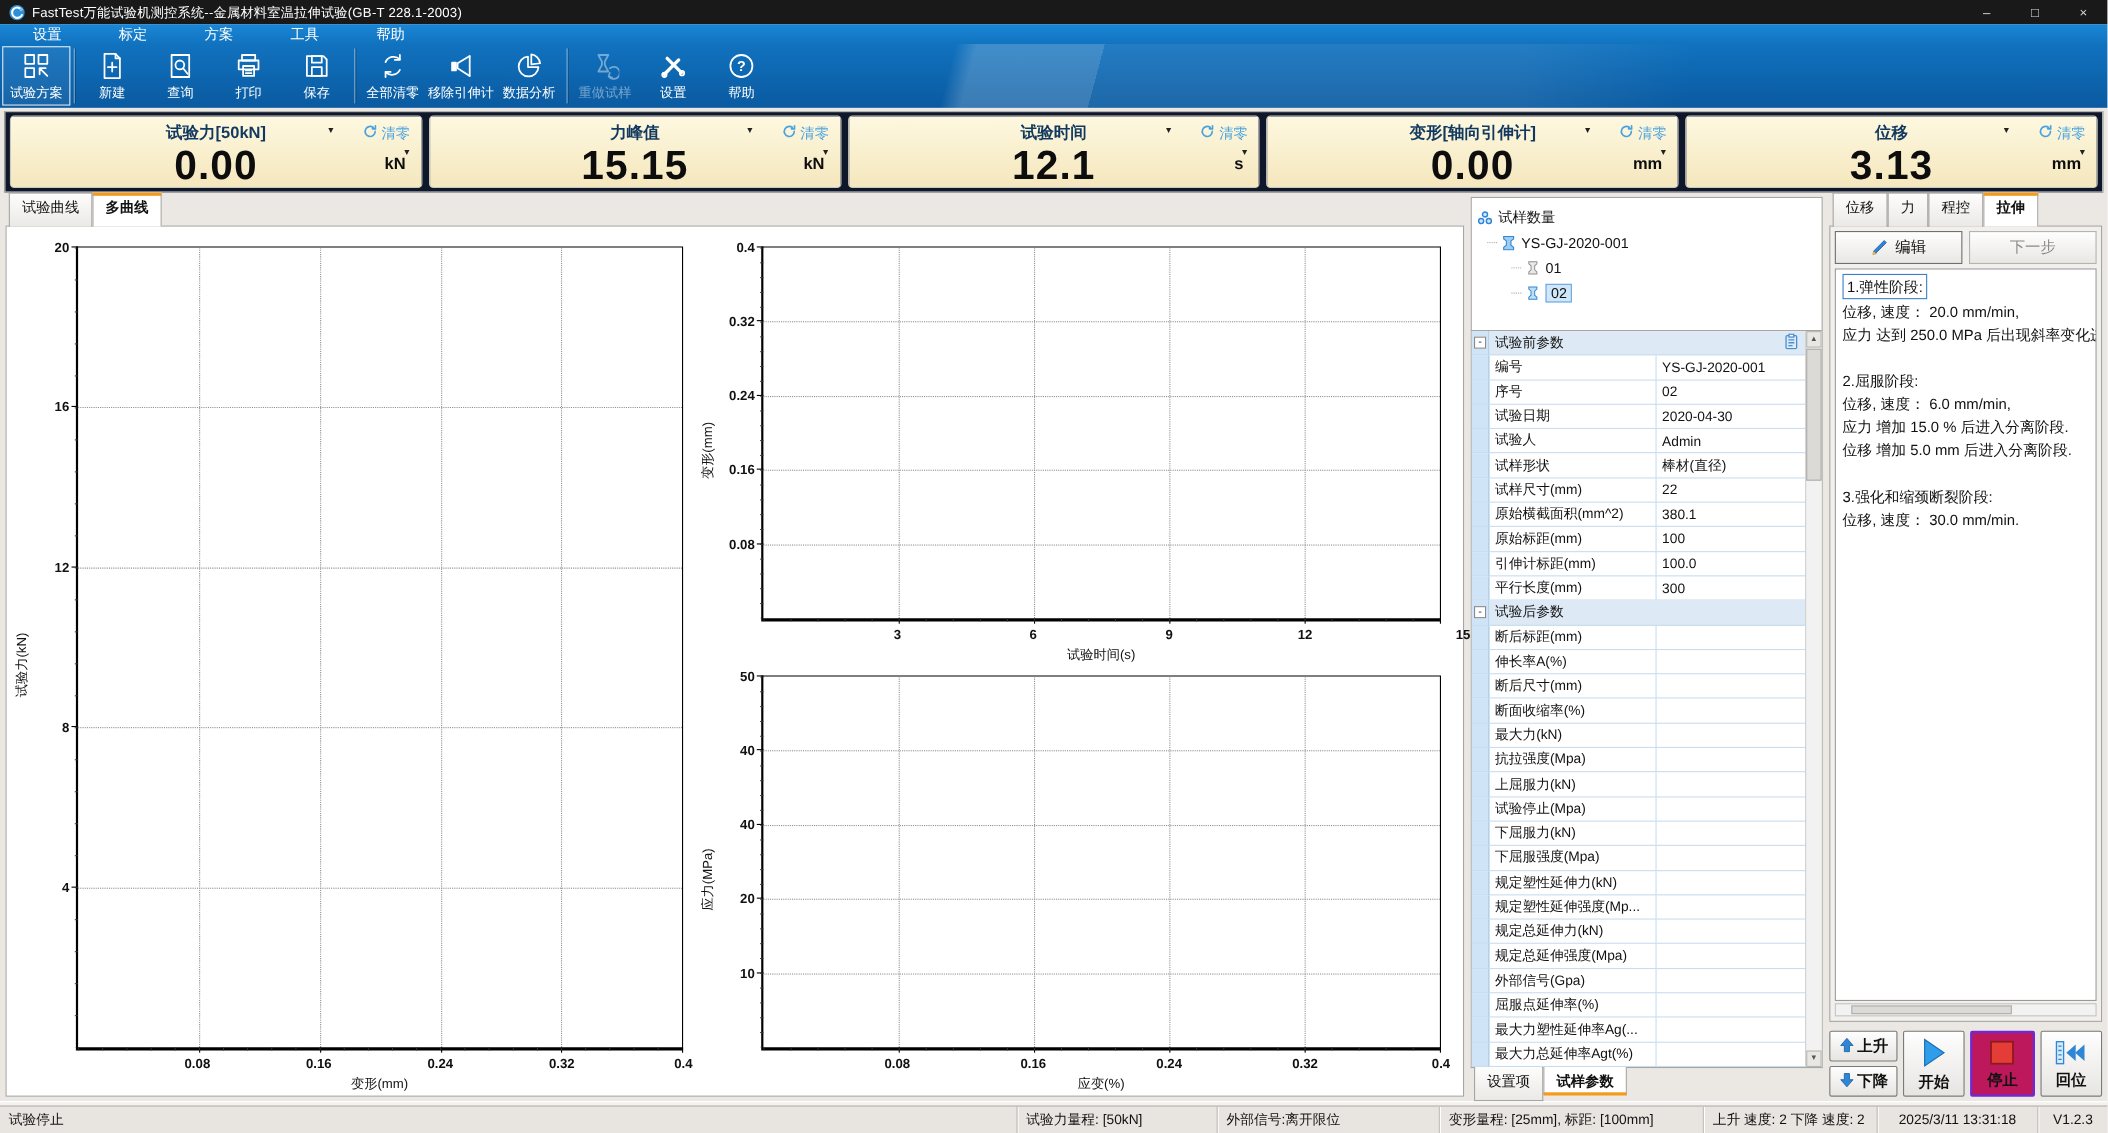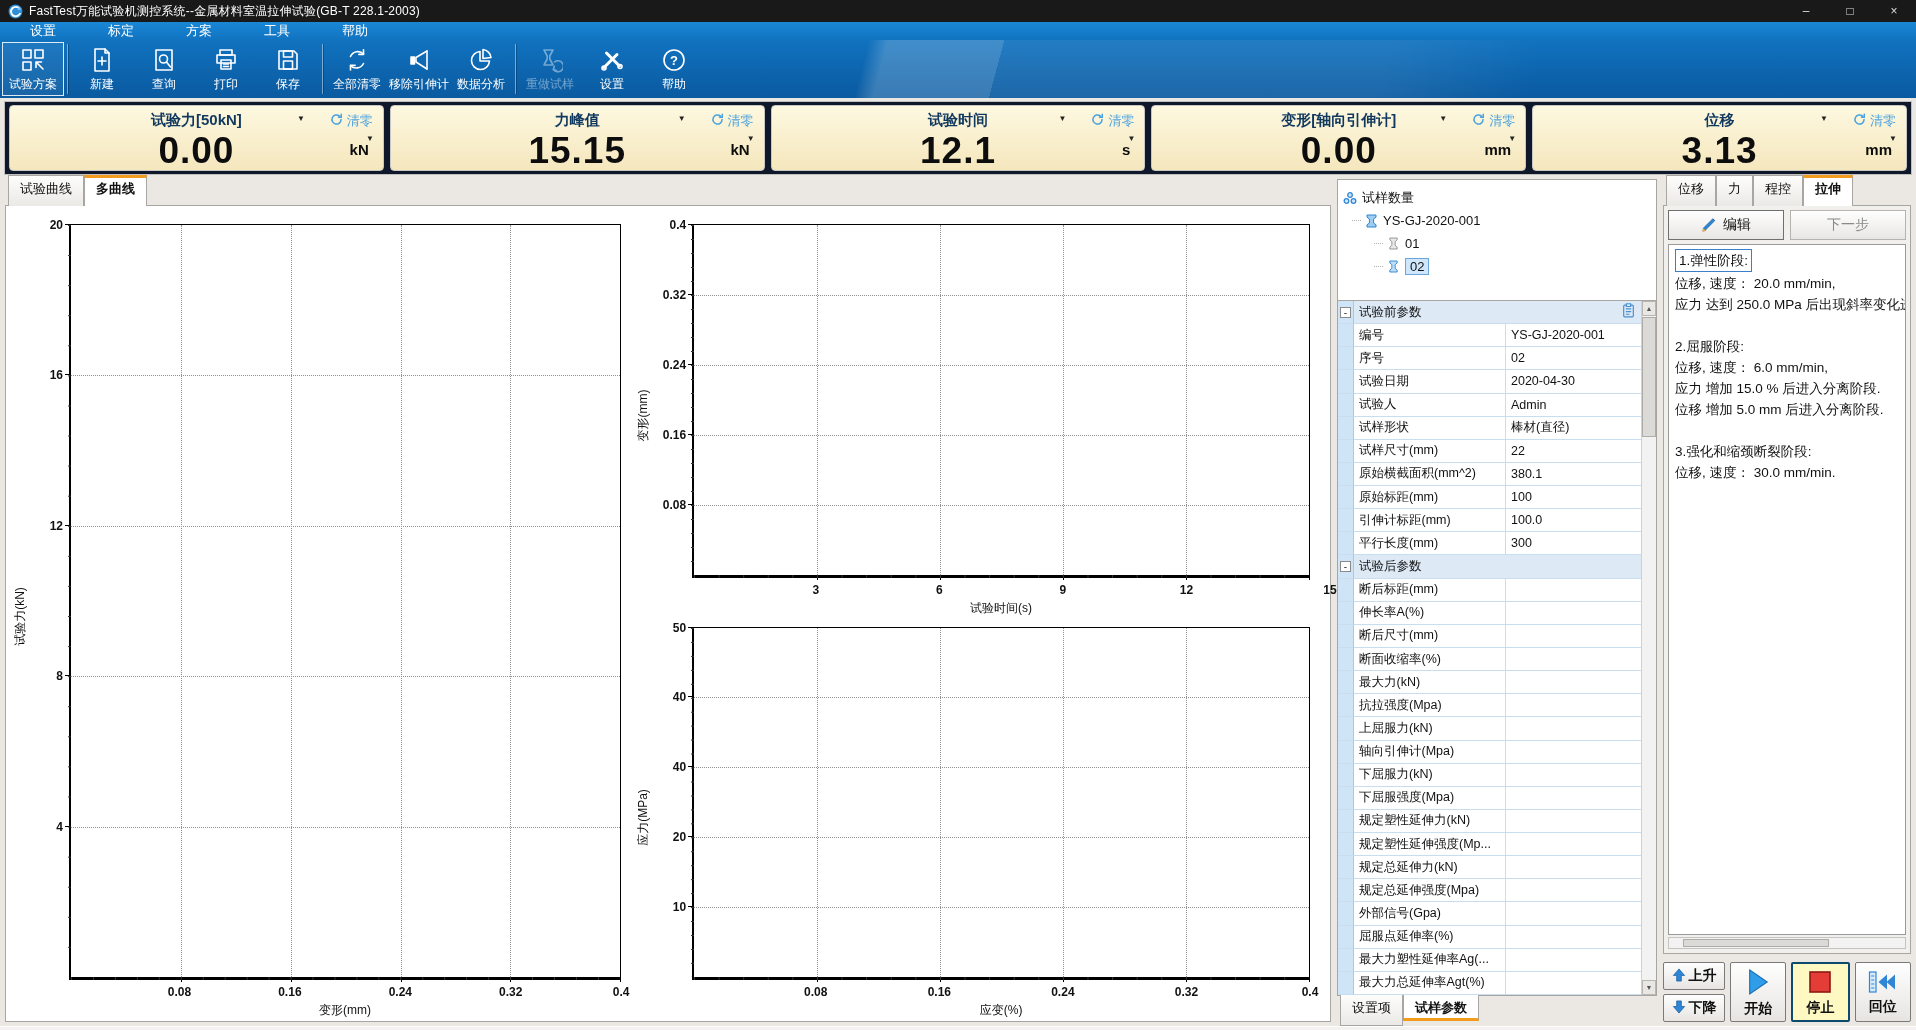--- a/index.html
+++ b/index.html
@@ -94,21 +94,21 @@
   .btnrow { display:flex; gap:6px; margin-bottom:4px; }
   .btn { flex:1; height:30px; background:linear-gradient(#fefefe,#e9e7e4); border:1px solid #6f6f6f; display:flex; align-items:center; justify-content:center; gap:6px; font-size:14px; }
   .btn.disabled { color:#8a8a8a; border-color:#b5b3b0; }
   .program-box { flex:1; background:#fff; border:1px solid #9a9a9a; padding:4px 6px; font-size:13.5px; line-height:21px; overflow:hidden; white-space:nowrap; }
   .sel-line { display:inline-block; border:1px solid #3d7ec8; padding:0 3px; margin-bottom:1px; }
   .jog-grid { height:60px; margin-top:8px; display:flex; gap:5px; flex:0 0 auto; }
   .updown { width:62px; display:flex; flex-direction:column; gap:4px; }
   .jbtn { background:linear-gradient(#fefefe,#e7e5e2); border:1px solid #7a7a7a; border-radius:2px; display:flex; align-items:center; justify-content:center; font-size:14px; font-weight:bold; }
   .jbtn.small { flex:1; gap:3px; }
   .jbtn.bigb { flex:1; flex-direction:column; gap:1px; padding-top:2px; }
-  .jbtn.stop { background:#fef9c3; border:2px solid #0c4a6e;font-family:Liberation Serif, serif; }
+  .jbtn.stop { background:#be185d; border:2px solid #6d28d9; }
 
   
   .spacer { height:4px; background:#f4f2f0; border-top:1px solid #fff; flex:0 0 auto; }
   .statusbar { height:25px; background:#e8e5e1; border-top:1px solid #b6b3af; display:flex; align-items:center; font-size:12.5px; flex:0 0 auto; }
   .seg { padding:0 8px; height:100%; display:flex; align-items:center; border-left:1px solid #c2bfbb; box-shadow:inset 1px 0 0 #fff; white-space:nowrap; overflow:hidden; }
   .seg:first-child { border-left:none; box-shadow:none; flex:1; }
   .seg.s-force { width:182px; } .seg.s-ext { width:202px; } .seg.s-def { width:240px; }
   .seg.s-spd { width:158px; } .seg.s-dt { width:146px; justify-content:center; } .seg.s-ver { width:64px; justify-content:center; }
 </style>
 </head>
@@ -572,21 +572,21 @@
             <div class="pc gut"></div>
             <div class="pc lab">最大力(kN)</div>
             <div class="pc val"></div>
             <div class="pc gut"></div>
             <div class="pc lab">抗拉强度(Mpa)</div>
             <div class="pc val"></div>
             <div class="pc gut"></div>
             <div class="pc lab">上屈服力(kN)</div>
             <div class="pc val"></div>
             <div class="pc gut"></div>
-            <div class="pc lab">轴向引伸计(Mpa)</div>
+            <div class="pc lab">试验停止(Mpa)</div>
             <div class="pc val"></div>
             <div class="pc gut"></div>
             <div class="pc lab">下屈服力(kN)</div>
             <div class="pc val"></div>
             <div class="pc gut"></div>
             <div class="pc lab">下屈服强度(Mpa)</div>
             <div class="pc val"></div>
             <div class="pc gut"></div>
             <div class="pc lab">规定塑性延伸力(kN)</div>
             <div class="pc val"></div>
@@ -698,13 +698,22 @@
                 <path d="M10.5 11 L19 3.5 V18.5 z" fill="#2f86d6"></path>
               </svg></span>
             <span>回位</span>
           </div>
         </div>
     </div>
 
   </div>
 
   <div class="spacer"></div>
+  <div class="statusbar" id="statusbar">
+      <div class="seg ">试验停止</div>
+      <div class="seg s-force">试验力量程: [50kN]</div>
+      <div class="seg s-ext">外部信号:离开限位</div>
+      <div class="seg s-def">变形量程: [25mm], 标距: [100mm]</div>
+      <div class="seg s-spd">上升 速度: 2 下降 速度: 2</div>
+      <div class="seg s-dt">2025/3/11 13:31:18</div>
+      <div class="seg s-ver">V1.2.3</div>
+    </div>
 </div>
 
 </body></html>

